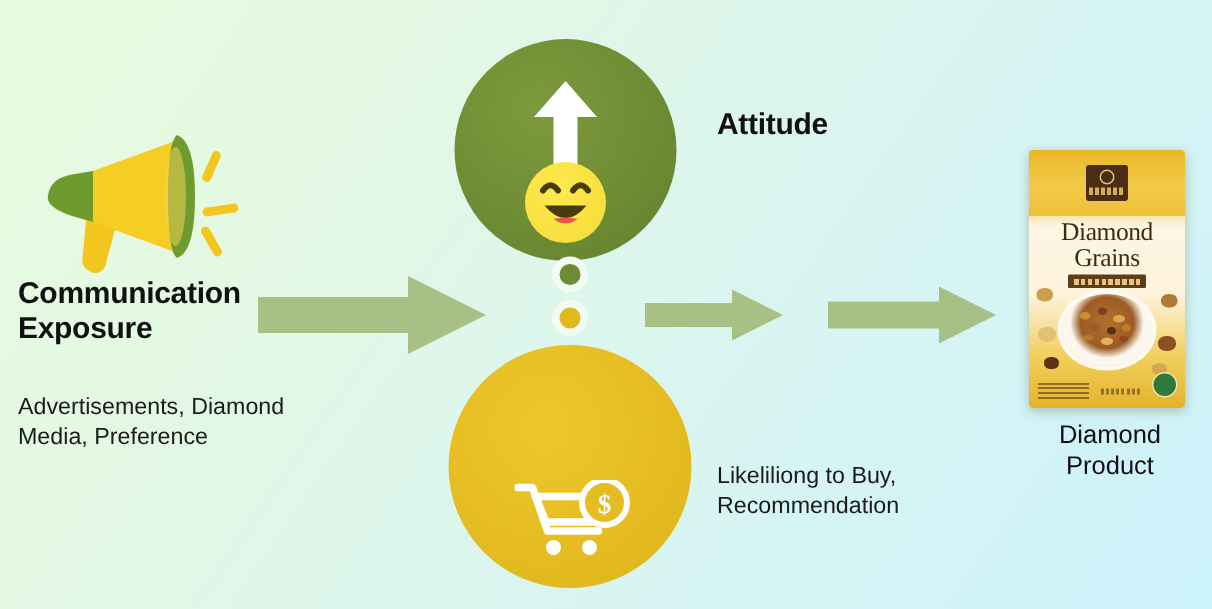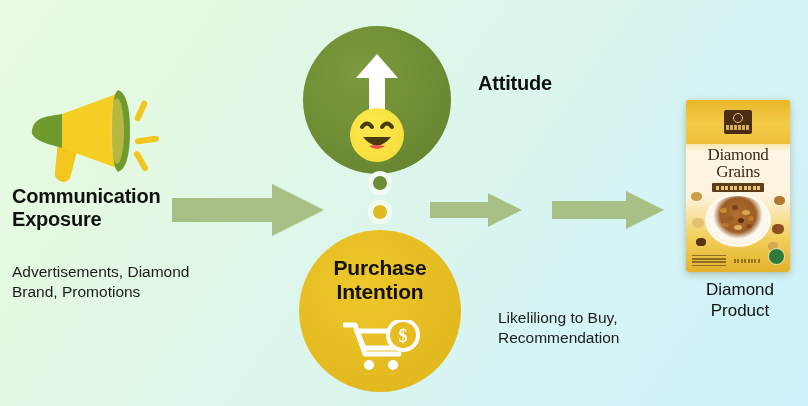--- a/index.html
+++ b/index.html
@@ -74,21 +74,21 @@
     left:478px;top:72px;
     font-size:20px;font-weight:bold;color:#111;letter-spacing:-0.2px;
   }
   #att-sub{
     left:478px;top:100px;width:190px;
     font-size:15.5px;color:#1b1b1b;line-height:1.32;
   }
   
   #pi-sub{
     left:478px;top:308px;width:200px;
-    font-size:15.5px;color:#1b1b1b;line-height:1.32;margin-left:20px;
+    font-size:15.5px;color:#1b1b1b;line-height:1.32;
   }
 
   
   #package{
     left:686px;top:100px;width:104px;height:172px;
     border-radius:3px;overflow:hidden;
     box-shadow:0 2px 7px rgba(90,70,10,.32);
     background:linear-gradient(180deg,#e8b52a 0%,#f0c53c 16%,#fdf6e4 30%,#fdf3dd 56%,#f2cf5b 80%,#e3b22c 100%);
   }
   #pkg-topband{
@@ -170,21 +170,21 @@
       <rect x="120" y="72" width="6" height="22" rx="3" fill="#f2c61f" transform="rotate(150 123 83)"></rect>
     </svg>
   </div>
 
   <div class="abs" id="mc-title">
     <div>Communication</div>
     <div>Exposure</div>
   </div>
   <div class="abs" id="mc-sub">
     <div>Advertisements, Diamond</div>
-    <div>Brand, Promotions</div>
+    <div>Media, Preference</div>
   </div>
 
   <div class="abs" id="arrow-main">
     <svg class="arrow" viewBox="0 0 152 56" width="152" height="56">
       <path d="M0 16 L100 16 L100 2 L152 28 L100 54 L100 40 L0 40 Z" fill="#a8bf85"></path>
     </svg>
   </div>
 
   <div class="abs" id="circle-attitude"></div>
   <div class="abs" id="attitude-arrow">
@@ -198,24 +198,20 @@
       <path d="M32 19 Q37 12 42 19" stroke="#4a3c0a" stroke-width="4" fill="none" stroke-linecap="round"></path>
       <path d="M13 29 Q27 46 41 29 Z" fill="#4a3c0a"></path>
       <path d="M19 38 Q27 44 35 38 Q27 36 19 38 Z" fill="#e8564b"></path>
     </svg>
   </div>
 
   <div class="abs" id="dot-top"></div>
   <div class="abs" id="dot-bottom"></div>
 
   <div class="abs" id="circle-purchase">
-    <div id="pi-label">
-      <div>Purchase</div>
-      <div>Intention</div>
-    </div>
     <div id="cart">
       <svg viewBox="0 0 80 52" width="80" height="52">
         <path d="M2 5 L12 5 L22 34 L56 34" stroke="#ffffff" stroke-width="5" fill="none" stroke-linecap="round" stroke-linejoin="round"></path>
         <path d="M14 11 L58 11 L52 28 L21 28 Z" stroke="#ffffff" stroke-width="5" fill="none" stroke-linejoin="round"></path>
         <circle cx="26" cy="45" r="5" fill="#ffffff"></circle>
         <circle cx="50" cy="45" r="5" fill="#ffffff"></circle>
         <circle cx="60" cy="15" r="15" fill="#e5bd22" stroke="#ffffff" stroke-width="4"></circle>
         <text x="60" y="22" font-family="Liberation Serif, serif" font-size="18" font-weight="bold" fill="#ffffff" text-anchor="middle">$</text>
       </svg>
     </div>

